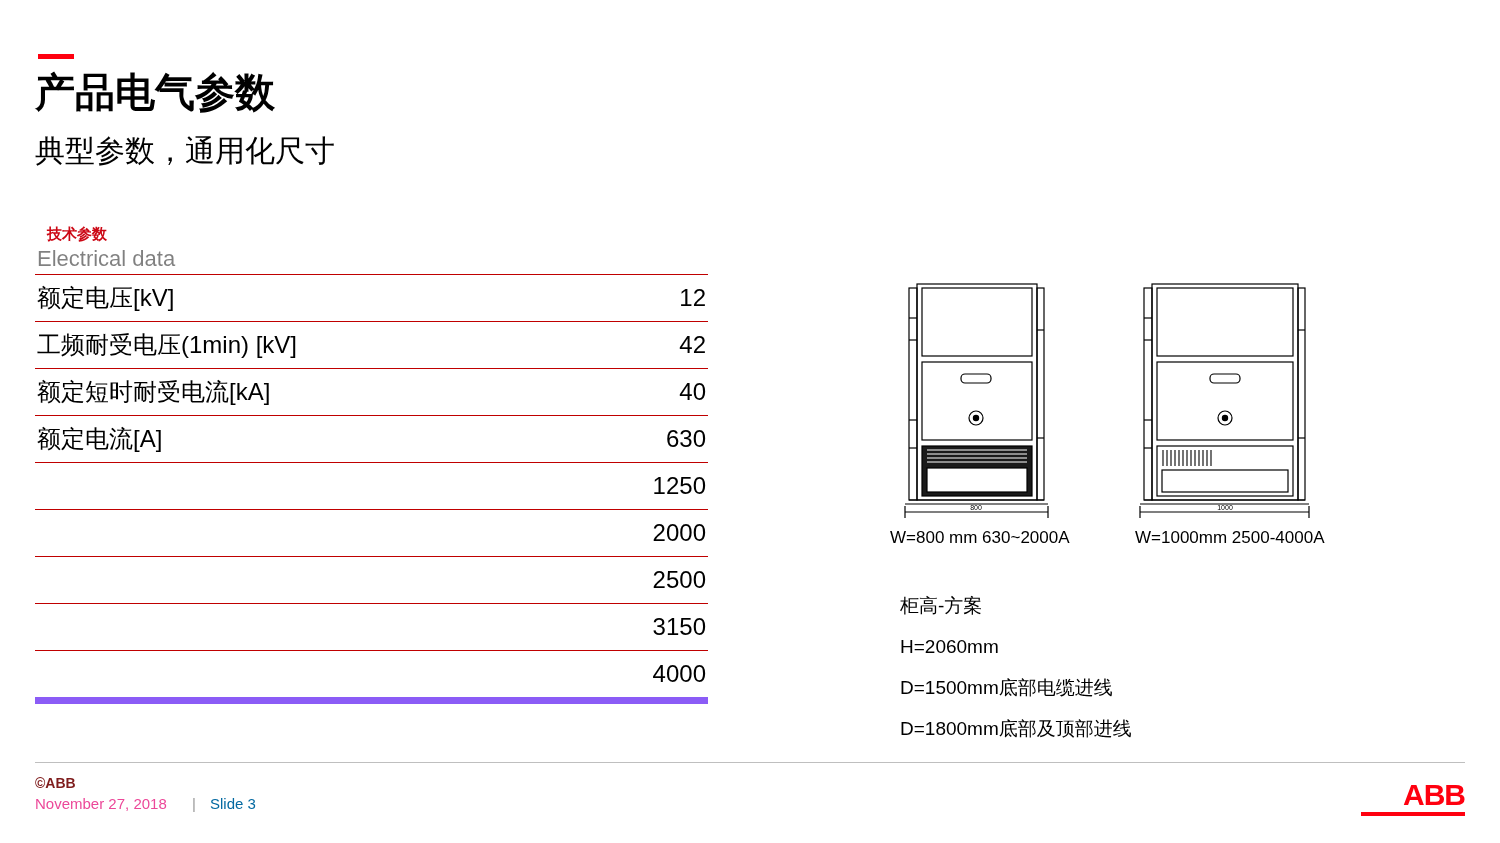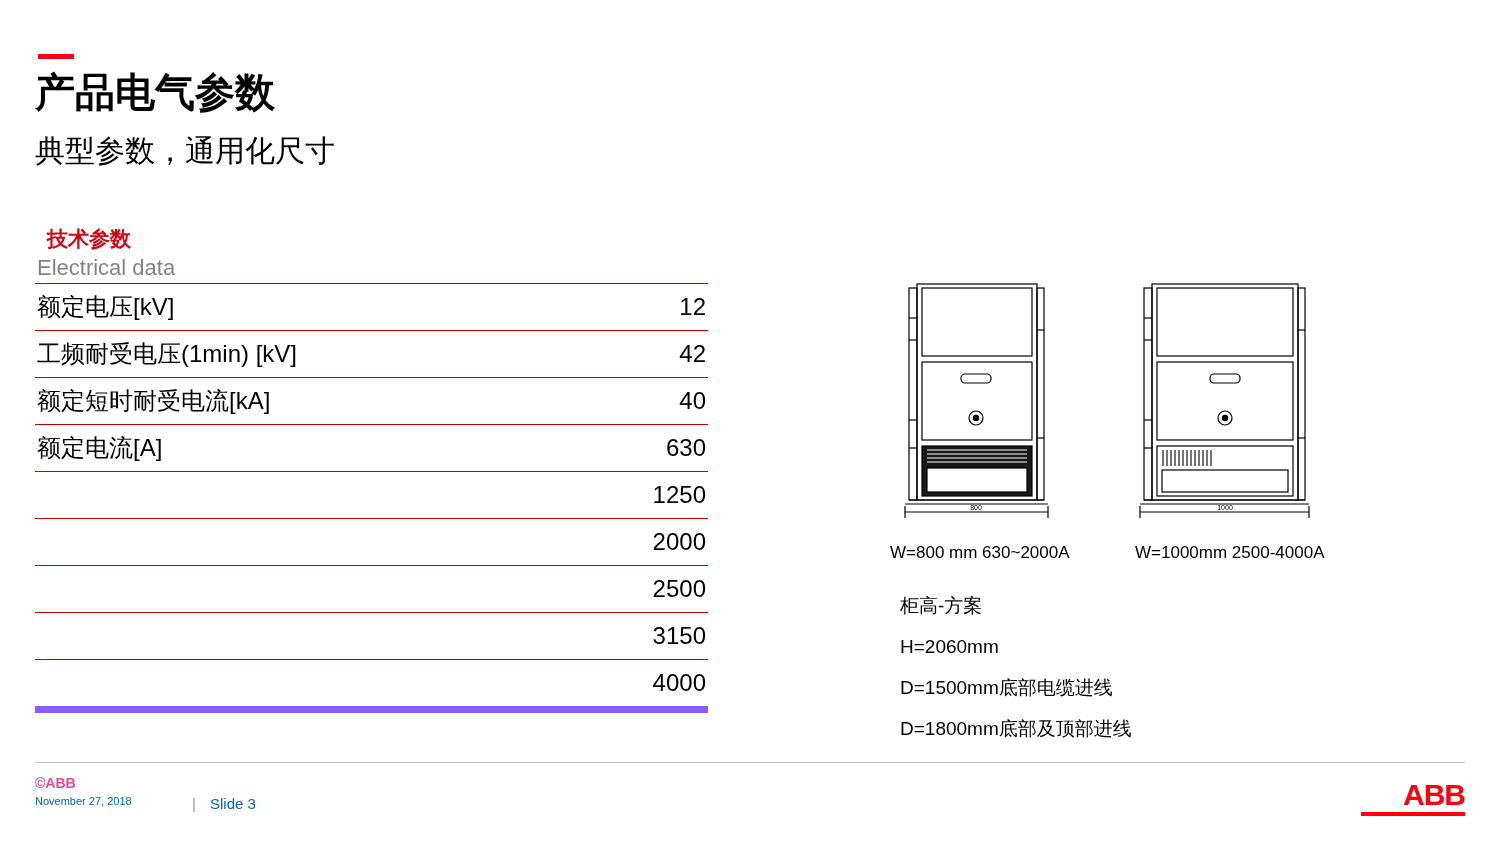--- a/index.html
+++ b/index.html
@@ -53,21 +53,21 @@
 
   
   .table-wrap {
     position: absolute;
     left: 35px;
     top: 225px;
     width: 665px;
   }
   .section-head {
     color: #cc0815;
-    font-size: 21px;
+    font-size: 15px;
     font-weight: bold;
     padding-left: 12px;
     margin-bottom: 10px;
     white-space: nowrap;
   }
   .ghost-row {
     height: 20px;
     position: relative;
     text-align: right;
   }
@@ -123,21 +123,21 @@
   }
   .cab {
     position: absolute;
     top: 0;
   }
   .cab-a { left: 30px; }
   .cab-b { left: 265px; }
 
   .cap-row {
     position: relative;
-    margin-top: 23px;
+    margin-top: 8px;
     height: 28px;
   }
   .cap {
     position: absolute;
     font-size: 17px;
     white-space: nowrap;
     color: #000;
   }
   .cap-a { left: 25px; }
   .cap-b { left: 270px; }
@@ -161,29 +161,29 @@
     width: 1430px;
     height: 1px;
     background: #bfbfbf;
   }
   .copyright {
     position: absolute;
     left: 35px;
     top: 775px;
     font-size: 14px;
     font-weight: bold;
+    color: #7f1d1d;
+    white-space: nowrap;
+  }
+  .footer-date {
+    position: absolute;
+    left: 35px;
+    top: 795px;
+    font-size: 15px;
     color: #ec4899;
-    white-space: nowrap;
-  }
-  .footer-date {
-    position: absolute;
-    left: 35px;
-    top: 795px;
-    font-size: 11px;
-    color: #0369a1;
     white-space: nowrap;
   }
   .footer-sep {
     position: absolute;
     left: 192px;
     top: 795px;
     font-size: 15px;
     color: #9a9a9a;
   }
   .footer-slide {

